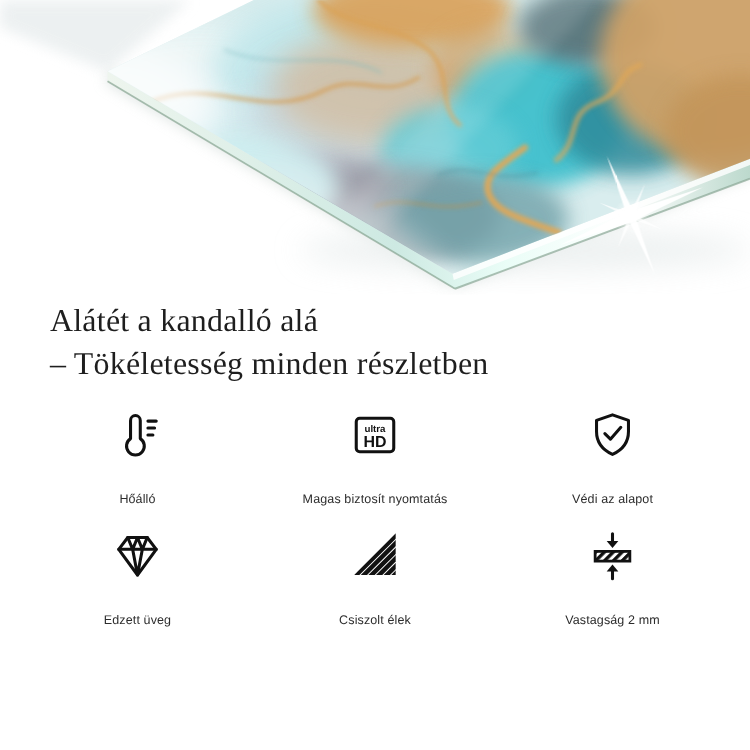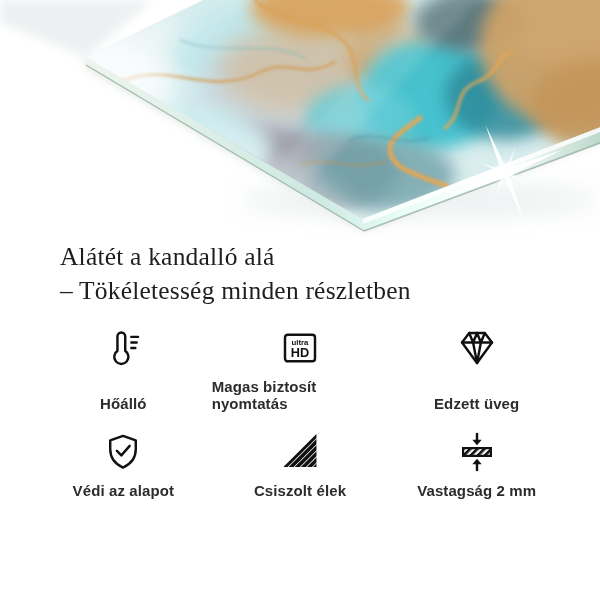--- a/index.html
+++ b/index.html
@@ -8,38 +8,38 @@
   }
   *{box-sizing:border-box;}
   html,body{margin:0;padding:0;}
   body{
     width:600px;height:600px;background:var(--page-bg);
     font-family:"Liberation Sans",sans-serif;overflow:hidden;
     -webkit-font-smoothing:antialiased;
   }
   .hero{height:236px;position:relative;}
   .hero svg{display:block;width:600px;height:236px;}
-  .content{padding:0 60px;}
+  .content{padding:0 40px;}
   h1{
     font-family:"Liberation Serif",serif;font-weight:400;
     font-size:25.5px;line-height:34px;letter-spacing:.2px;
     color:var(--heading-color);margin:4px 0 0;
   }
   .desc{
     margin:13px 0 0;font-size:13px;line-height:25px;
     color:var(--body-color);max-width:545px;
   }
   .features{
     margin:20px -25px 0;display:grid;
     grid-template-columns:1fr 1fr 1fr;row-gap:20px;
   }
   .feature{display:flex;flex-direction:column;align-items:center;justify-content:space-between;}
   .ficon{height:40px;display:flex;align-items:center;justify-content:center;}
   .ficon svg{width:40px;height:40px;}
-  .flabel{margin-top:10px;font-size:15px;color:var(--label-color);letter-spacing:.1px;font-weight:bold;}
+  .flabel{margin-top:26px;font-size:10px;color:var(--label-color);letter-spacing:.1px;}
   .ic{stroke:var(--icon-color);stroke-width:2.2;fill:none;stroke-linecap:round;stroke-linejoin:round;}
   .icf{fill:var(--icon-color);stroke:none;}
   .ictext{fill:var(--icon-color);font-family:"Liberation Sans",sans-serif;font-weight:bold;}
 </style>
 </head>
 <body>
 
 <div class="page">
 
   <section class="hero">
@@ -169,35 +169,35 @@
             <text class="ictext" x="18" y="15.5" font-size="7" text-anchor="middle">ultra</text>
             <text class="ictext" x="18" y="26.5" font-size="11.5" text-anchor="middle">HD</text>
           </svg>
         </span>
         <span class="flabel">Magas biztosít nyomtatás</span>
       </div>
 
       <div class="feature">
         <span class="ficon">
           <svg viewBox="0 0 36 36">
+            <path class="ic" stroke-width="2.4" d="M18,3.5 L29.5,7.5 V15.5 C29.5,23.5 24.8,28.9 18,32 C11.2,28.9 6.5,23.5 6.5,15.5 V7.5 Z"></path>
+            <path class="ic" stroke-width="2.4" d="M12.5,17 L16.5,21 L24,12.5"></path>
+          </svg>
+        </span>
+        <span class="flabel">Védi az alapot</span>
+      </div>
+
+      <div class="feature">
+        <span class="ficon">
+          <svg viewBox="0 0 36 36">
             <path class="ic" stroke-width="2" d="M4.5,13 L11,4.5 L25,4.5 L31.5,13 L18,31.5 Z"></path>
             <path class="ic" stroke-width="1.8" d="M4.5,13 H31.5 M11,4.5 L14.5,13 M18,4.5 L14.5,13 M18,4.5 L21.5,13 M25,4.5 L21.5,13 M14.5,13 L18,31.5 M21.5,13 L18,31.5"></path>
           </svg>
         </span>
         <span class="flabel">Edzett üveg</span>
-      </div>
-
-      <div class="feature">
-        <span class="ficon">
-          <svg viewBox="0 0 36 36">
-            <path class="ic" stroke-width="2.4" d="M18,3.5 L29.5,7.5 V15.5 C29.5,23.5 24.8,28.9 18,32 C11.2,28.9 6.5,23.5 6.5,15.5 V7.5 Z"></path>
-            <path class="ic" stroke-width="2.4" d="M12.5,17 L16.5,21 L24,12.5"></path>
-          </svg>
-        </span>
-        <span class="flabel">Védi az alapot</span>
       </div>
 
       <div class="feature">
         <span class="ficon">
           <svg viewBox="0 0 36 36">
             <defs>
                 <clipPath id="triClip">
                   <path d="M3,31.5 L33,31.5 L33,1.5 Z"></path>
                 </clipPath>
               </defs>

